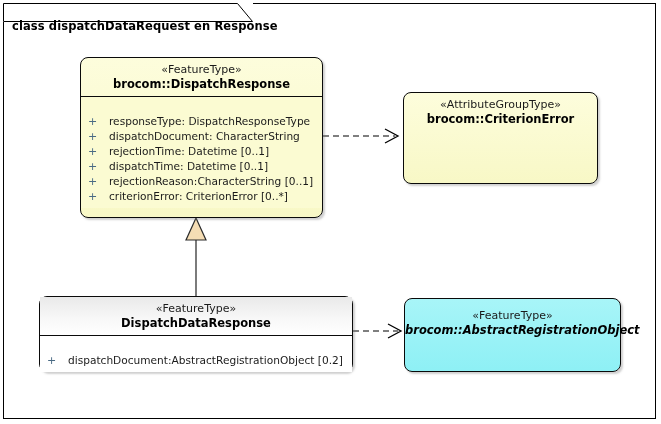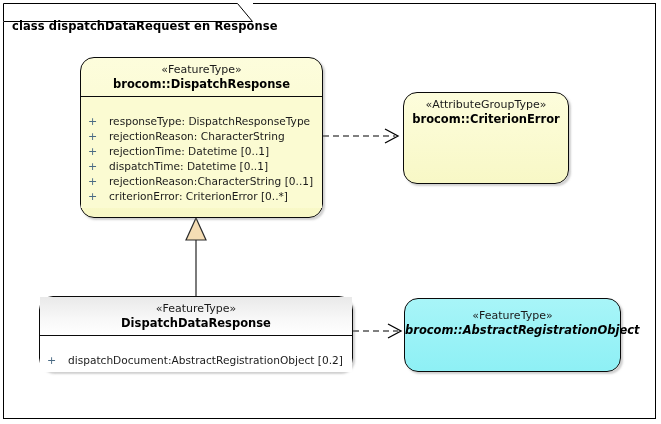--- a/index.html
+++ b/index.html
@@ -65,21 +65,21 @@
     color: #000000;
     white-space: nowrap;
     letter-spacing: 0.1px;
   }
 
   
   .umlbox {
     position: absolute;
     box-sizing: border-box;
     border: 1px solid #0a0a0a;
-    border-radius: 14px;
+    border-radius: 8px;
     box-shadow: 2px 2px 2px rgba(120,120,120,0.35);
   }
   .umlbox .hdr {
     box-sizing: border-box;
     text-align: center;
     padding-top: 5px;
     padding-bottom: 4px;
   }
   .umlbox .stereo {
     font-size: 11px;
@@ -184,38 +184,38 @@
   <div class="umlbox yellow" style="left:80px; top:57px; width:243px; height:161px;">
     <div class="hdr">
       <div class="stereo">«FeatureType»</div>
       <div class="cname">brocom::DispatchResponse</div>
     </div>
     <div class="compartment">
       <span class="attr">
         <span class="vis">+</span><span>responseType: DispatchResponseType</span>
       </span>
       <span class="attr">
-        <span class="vis">+</span><span>rejectionReason: CharacterString</span>
+        <span class="vis">+</span><span>dispatchDocument: CharacterString</span>
       </span>
       <span class="attr">
         <span class="vis">+</span><span>rejectionTime: Datetime [0..1]</span>
       </span>
       <span class="attr">
         <span class="vis">+</span><span>dispatchTime: Datetime [0..1]</span>
       </span>
       <span class="attr">
         <span class="vis">+</span><span>rejectionReason:CharacterString [0..1]</span>
       </span>
       <span class="attr">
         <span class="vis">+</span><span>criterionError: CriterionError [0..*]</span>
       </span>
     </div>
   </div>
 
-  <div class="umlbox yellow" style="left:403px; top:92px; width:166px; height:92px;">
+  <div class="umlbox yellow" style="left:403px; top:92px; width:195px; height:92px;">
     <div class="hdr">
       <div class="stereo">«AttributeGroupType»</div>
       <div class="cname">brocom::CriterionError</div>
     </div>
   </div>
 
   <div class="umlbox white" style="left:39px; top:296px; width:314px; height:76px;">
     <div class="hdr">
       <div class="stereo">«FeatureType»</div>
       <div class="cname">DispatchDataResponse</div>

